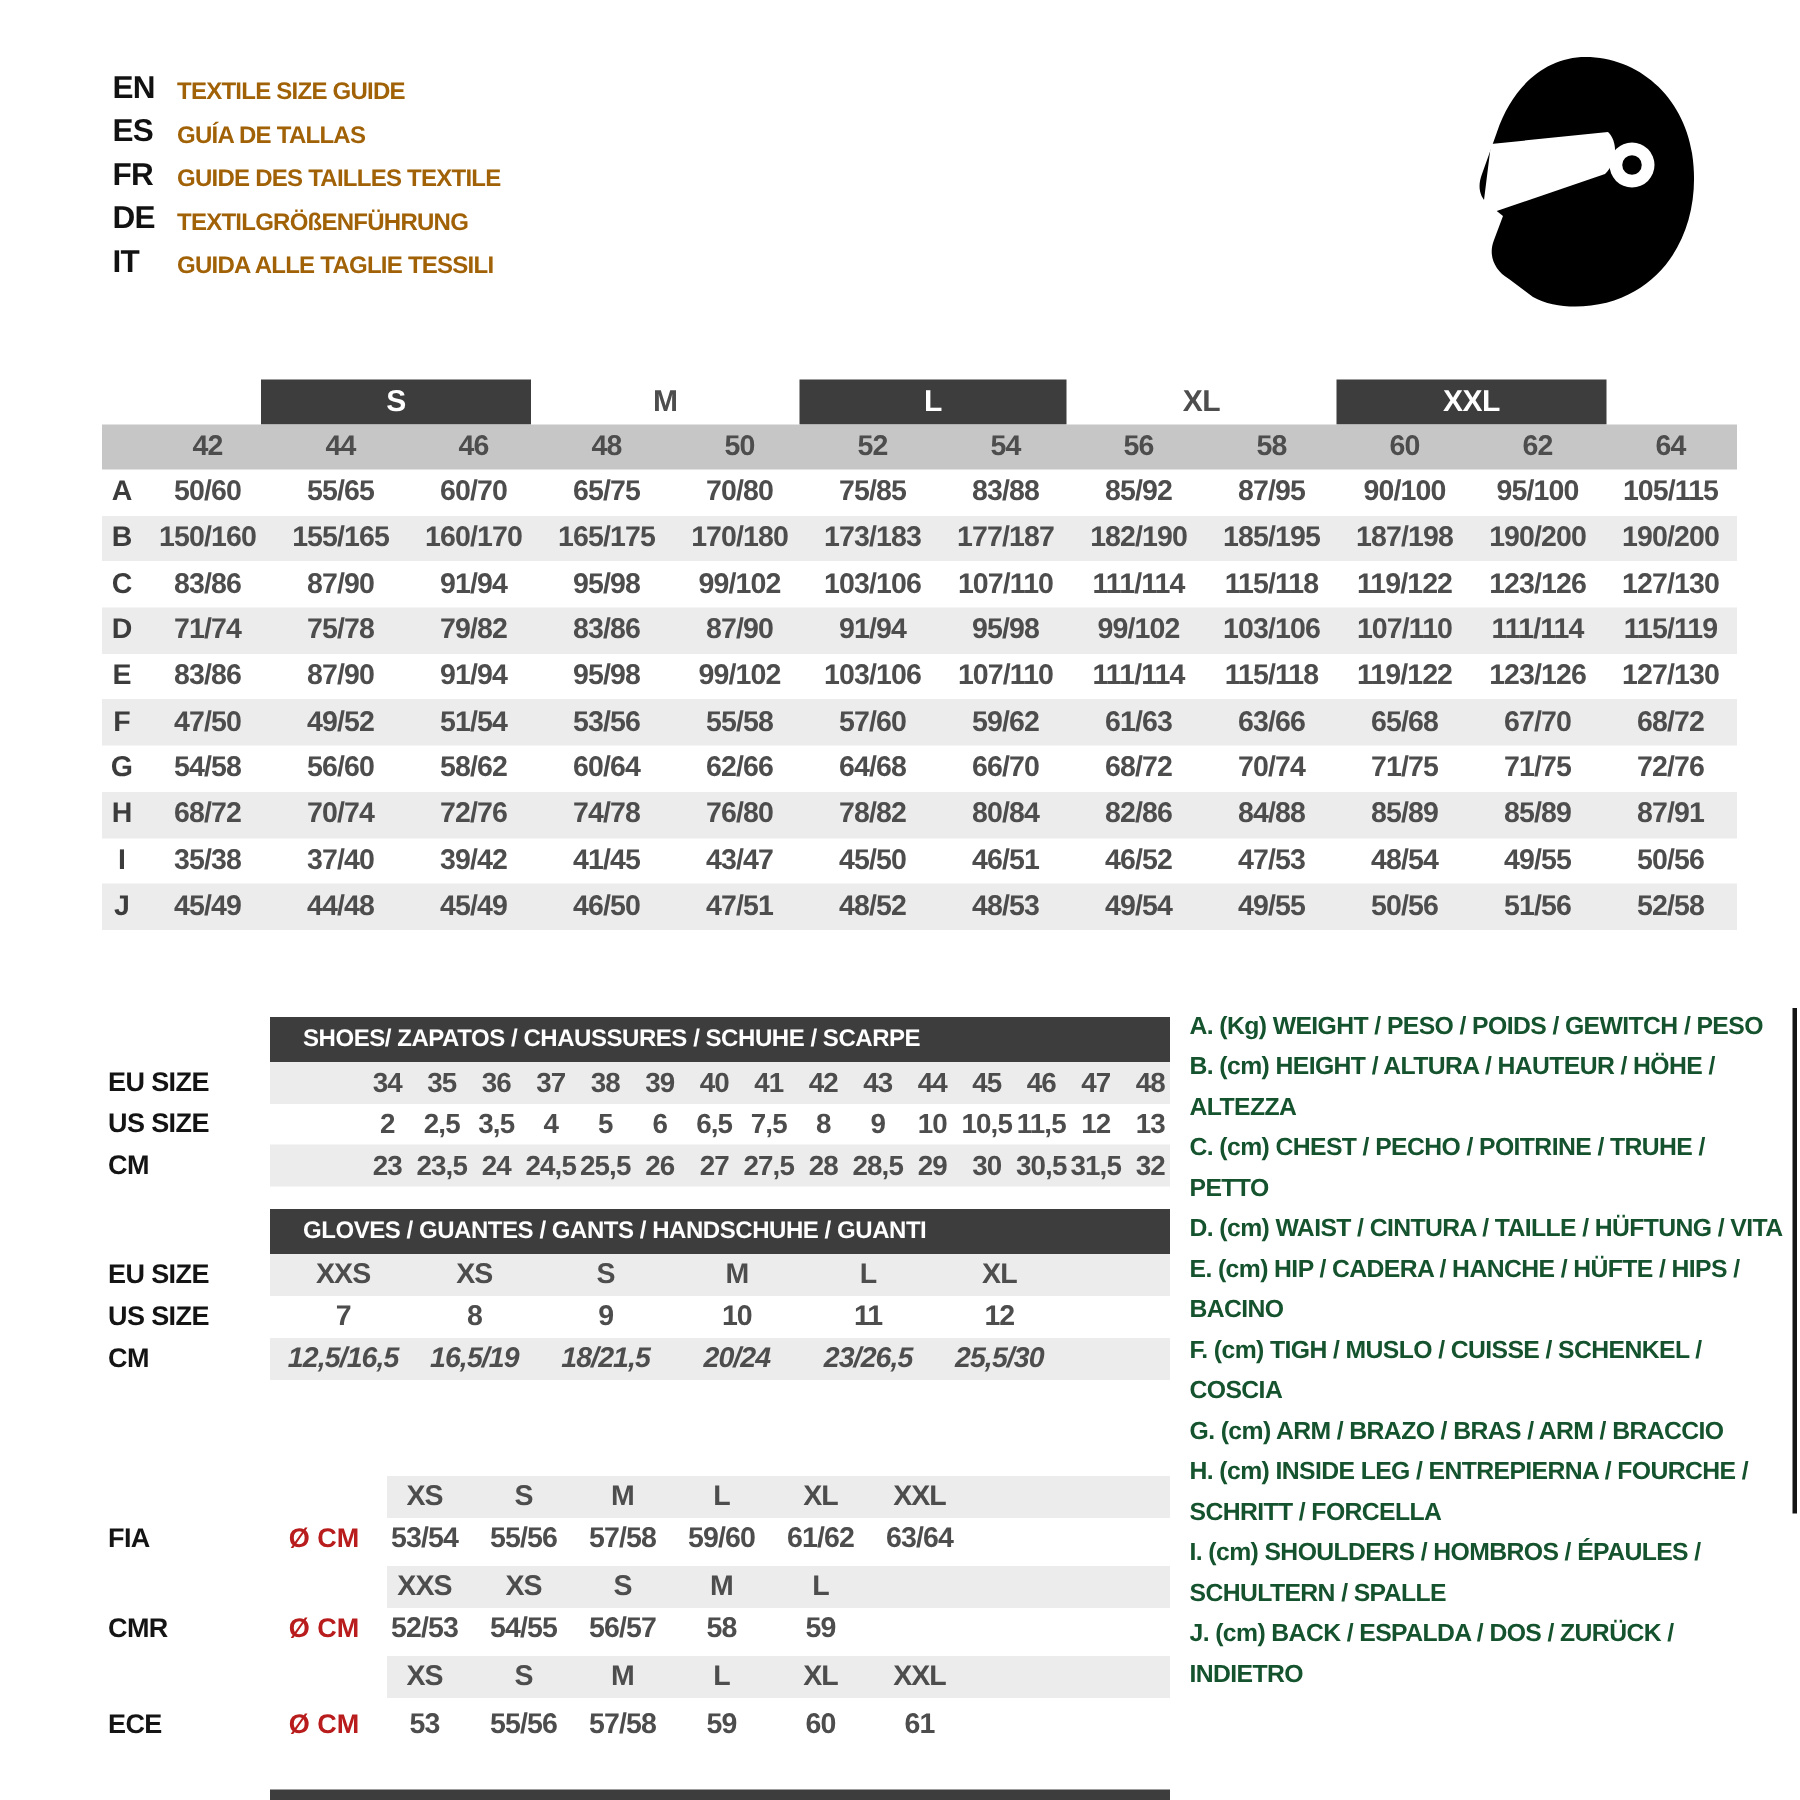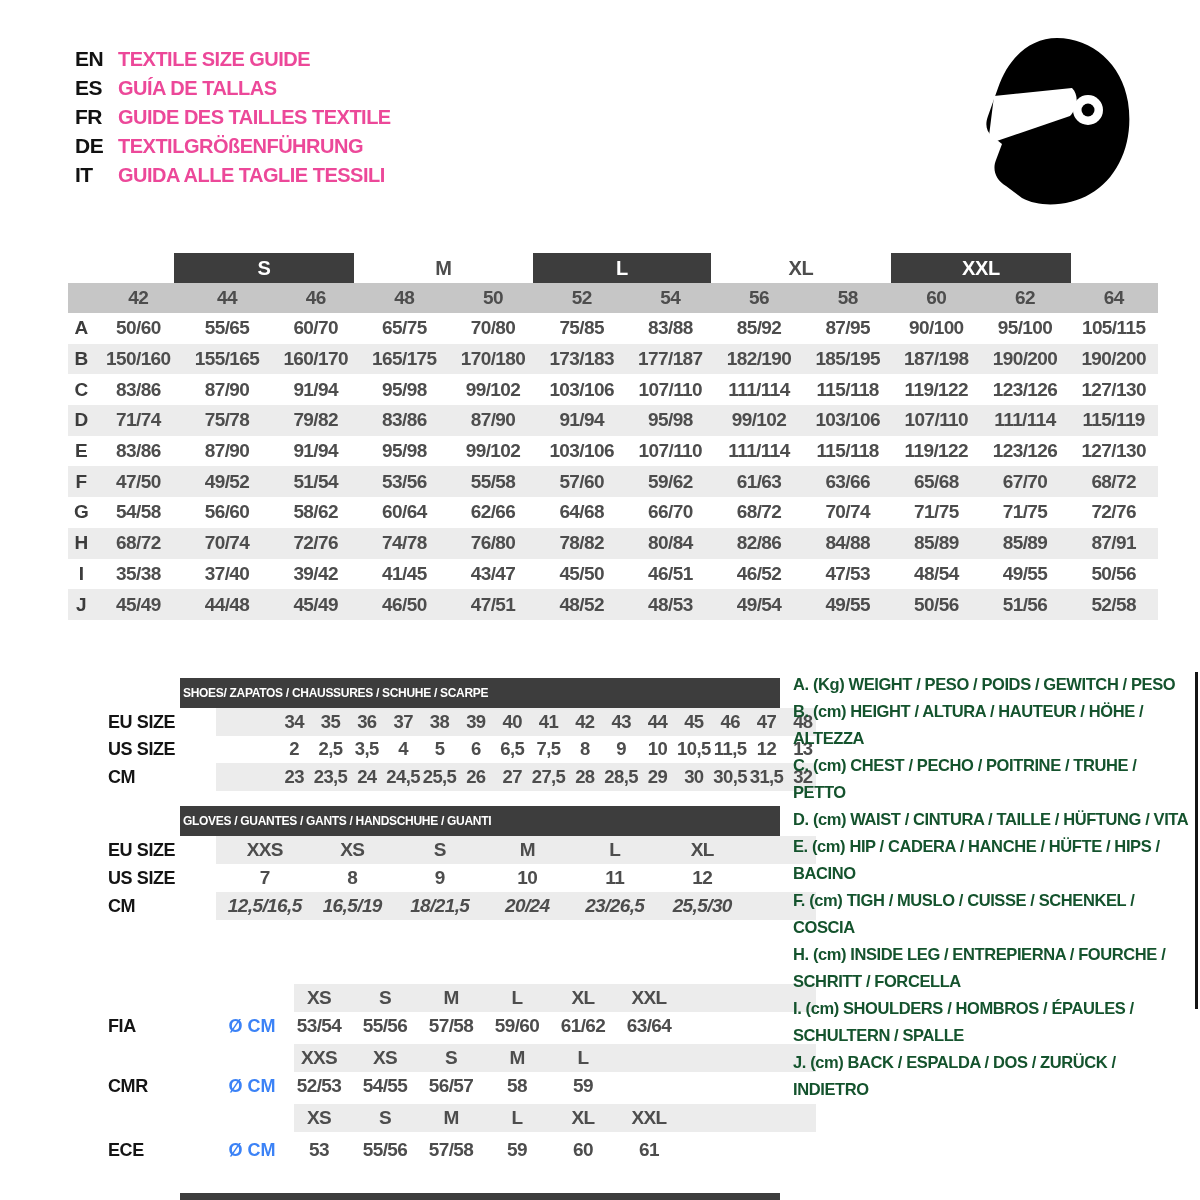--- a/index.html
+++ b/index.html
@@ -3,58 +3,58 @@
 <meta charset="utf-8">
 <style>
   html,body{margin:0;padding:0;background:#fff;}
   #stage{position:relative;width:1200px;height:1200px;background:#ffffff;overflow:hidden;
          font-family:"Liberation Sans","DejaVu Sans",sans-serif;font-weight:700;}
 
   
   #language-list{position:absolute;left:75px;top:42px;}
   .lang-row{display:flex;height:29px;align-items:flex-end;}
   .lang-code{width:43px;font-size:21px;color:#111;letter-spacing:-0.5px;}
-  .lang-title{font-size:20px;color:#ec4899;letter-spacing:-0.5px;white-space:nowrap;}
+  .lang-title{font-size:16px;color:#a16207;letter-spacing:-0.5px;white-space:nowrap;}
 
   
   #helmet-logo{position:absolute;left:982px;top:32px;width:156px;height:180px;}
 
   
   #size-group-header{position:absolute;left:0;top:253px;height:30px;width:1200px;}
   .sg{position:absolute;top:0;height:30px;display:flex;align-items:center;justify-content:center;
       font-size:20px;color:#4d4d4d;letter-spacing:-0.3px;}
   .sg-box{background:#3d3d3d;color:#ffffff;}
 
   
   #textile-size-table{position:absolute;left:68px;top:283px;width:1090px;}
   .trow{display:grid;grid-template-columns:26px repeat(12,1fr);height:30.7px;align-items:center;}
   .trow.band{height:30px;background:#c6c6c6;}
   .trow.stripe{background:#ececec;}
   .tcell{text-align:center;font-size:19px;color:#4d4d4d;white-space:nowrap;letter-spacing:-0.6px;}
   .tcell.letter{color:#3c3c3c;}
 
   
-  .secbar{position:absolute;height:30px;background:#3d3d3d;color:#fff;font-size:12px;
-          display:flex;align-items:center;padding-left:3px;box-sizing:border-box;
+  .secbar{position:absolute;height:30px;background:#3d3d3d;color:#fff;font-size:16px;
+          display:flex;align-items:center;padding-left:22px;box-sizing:border-box;
           letter-spacing:-0.3px;white-space:nowrap;}
   #shoes-bar{left:180px;top:678px;width:600px;}
   #gloves-bar{left:180px;top:806px;width:600px;}
   #helmet-bar{left:180px;top:950px;width:460px;}
 
   
-  .srow{position:absolute;left:68px;width:712px;margin-left:36px;}
+  .srow{position:absolute;left:68px;width:712px;}
   .rowband{position:absolute;left:112px;width:600px;top:0;bottom:0;background:#ececec;}
   .rowband.hband{left:190px;width:522px;}
   .side-label{position:absolute;left:4px;top:50%;transform:translateY(-50%);
               font-size:18px;color:#141414;white-space:nowrap;letter-spacing:-0.4px;}
   .vals{position:absolute;top:0;bottom:0;display:grid;align-items:center;}
   .vcell{text-align:center;font-size:19px;color:#4d4d4d;white-space:nowrap;letter-spacing:-0.6px;}
   .shoes-cell{font-size:18.5px;}
   .unit-label{position:absolute;left:117px;width:62px;top:50%;transform:translateY(-50%);
-              text-align:center;font-size:18px;color:#3b82f6;white-space:nowrap;}
+              text-align:center;font-size:18px;color:#b91c1c;white-space:nowrap;}
 
   
   #measurement-legend{position:absolute;left:793px;top:671px;width:400px;}
   .legend-item{font-size:16.5px;line-height:27px;color:#14532d;letter-spacing:-0.4px;}
   #legend-right-border{position:absolute;left:1195px;top:672px;width:3px;height:337px;background:#141414;}
 
   
   #bottom-partial-bar{position:absolute;left:180px;top:1193px;width:600px;height:7px;background:#3d3d3d;}
 </style>
 </head>
@@ -453,20 +453,21 @@
       </div>
     </div>
 
   <div id="measurement-legend">
       <div class="legend-item">A. (Kg) WEIGHT / PESO / POIDS / GEWITCH / PESO</div>
       <div class="legend-item">B. (cm) HEIGHT / ALTURA / HAUTEUR / HÖHE / ALTEZZA</div>
       <div class="legend-item">C. (cm) CHEST / PECHO / POITRINE / TRUHE / PETTO</div>
       <div class="legend-item">D. (cm) WAIST / CINTURA / TAILLE / HÜFTUNG / VITA</div>
       <div class="legend-item">E. (cm) HIP / CADERA / HANCHE / HÜFTE / HIPS / BACINO</div>
       <div class="legend-item">F. (cm) TIGH / MUSLO / CUISSE / SCHENKEL / COSCIA</div>
+      <div class="legend-item">G. (cm) ARM / BRAZO / BRAS / ARM / BRACCIO</div>
       <div class="legend-item">H. (cm) INSIDE LEG / ENTREPIERNA / FOURCHE / SCHRITT / FORCELLA</div>
       <div class="legend-item">I. (cm) SHOULDERS / HOMBROS / ÉPAULES / SCHULTERN / SPALLE</div>
       <div class="legend-item">J. (cm) BACK / ESPALDA / DOS / ZURÜCK / INDIETRO</div>
     </div>
   <div id="legend-right-border"></div>
 
   <div id="bottom-partial-bar"></div>
 </div>
 
 </body></html>

